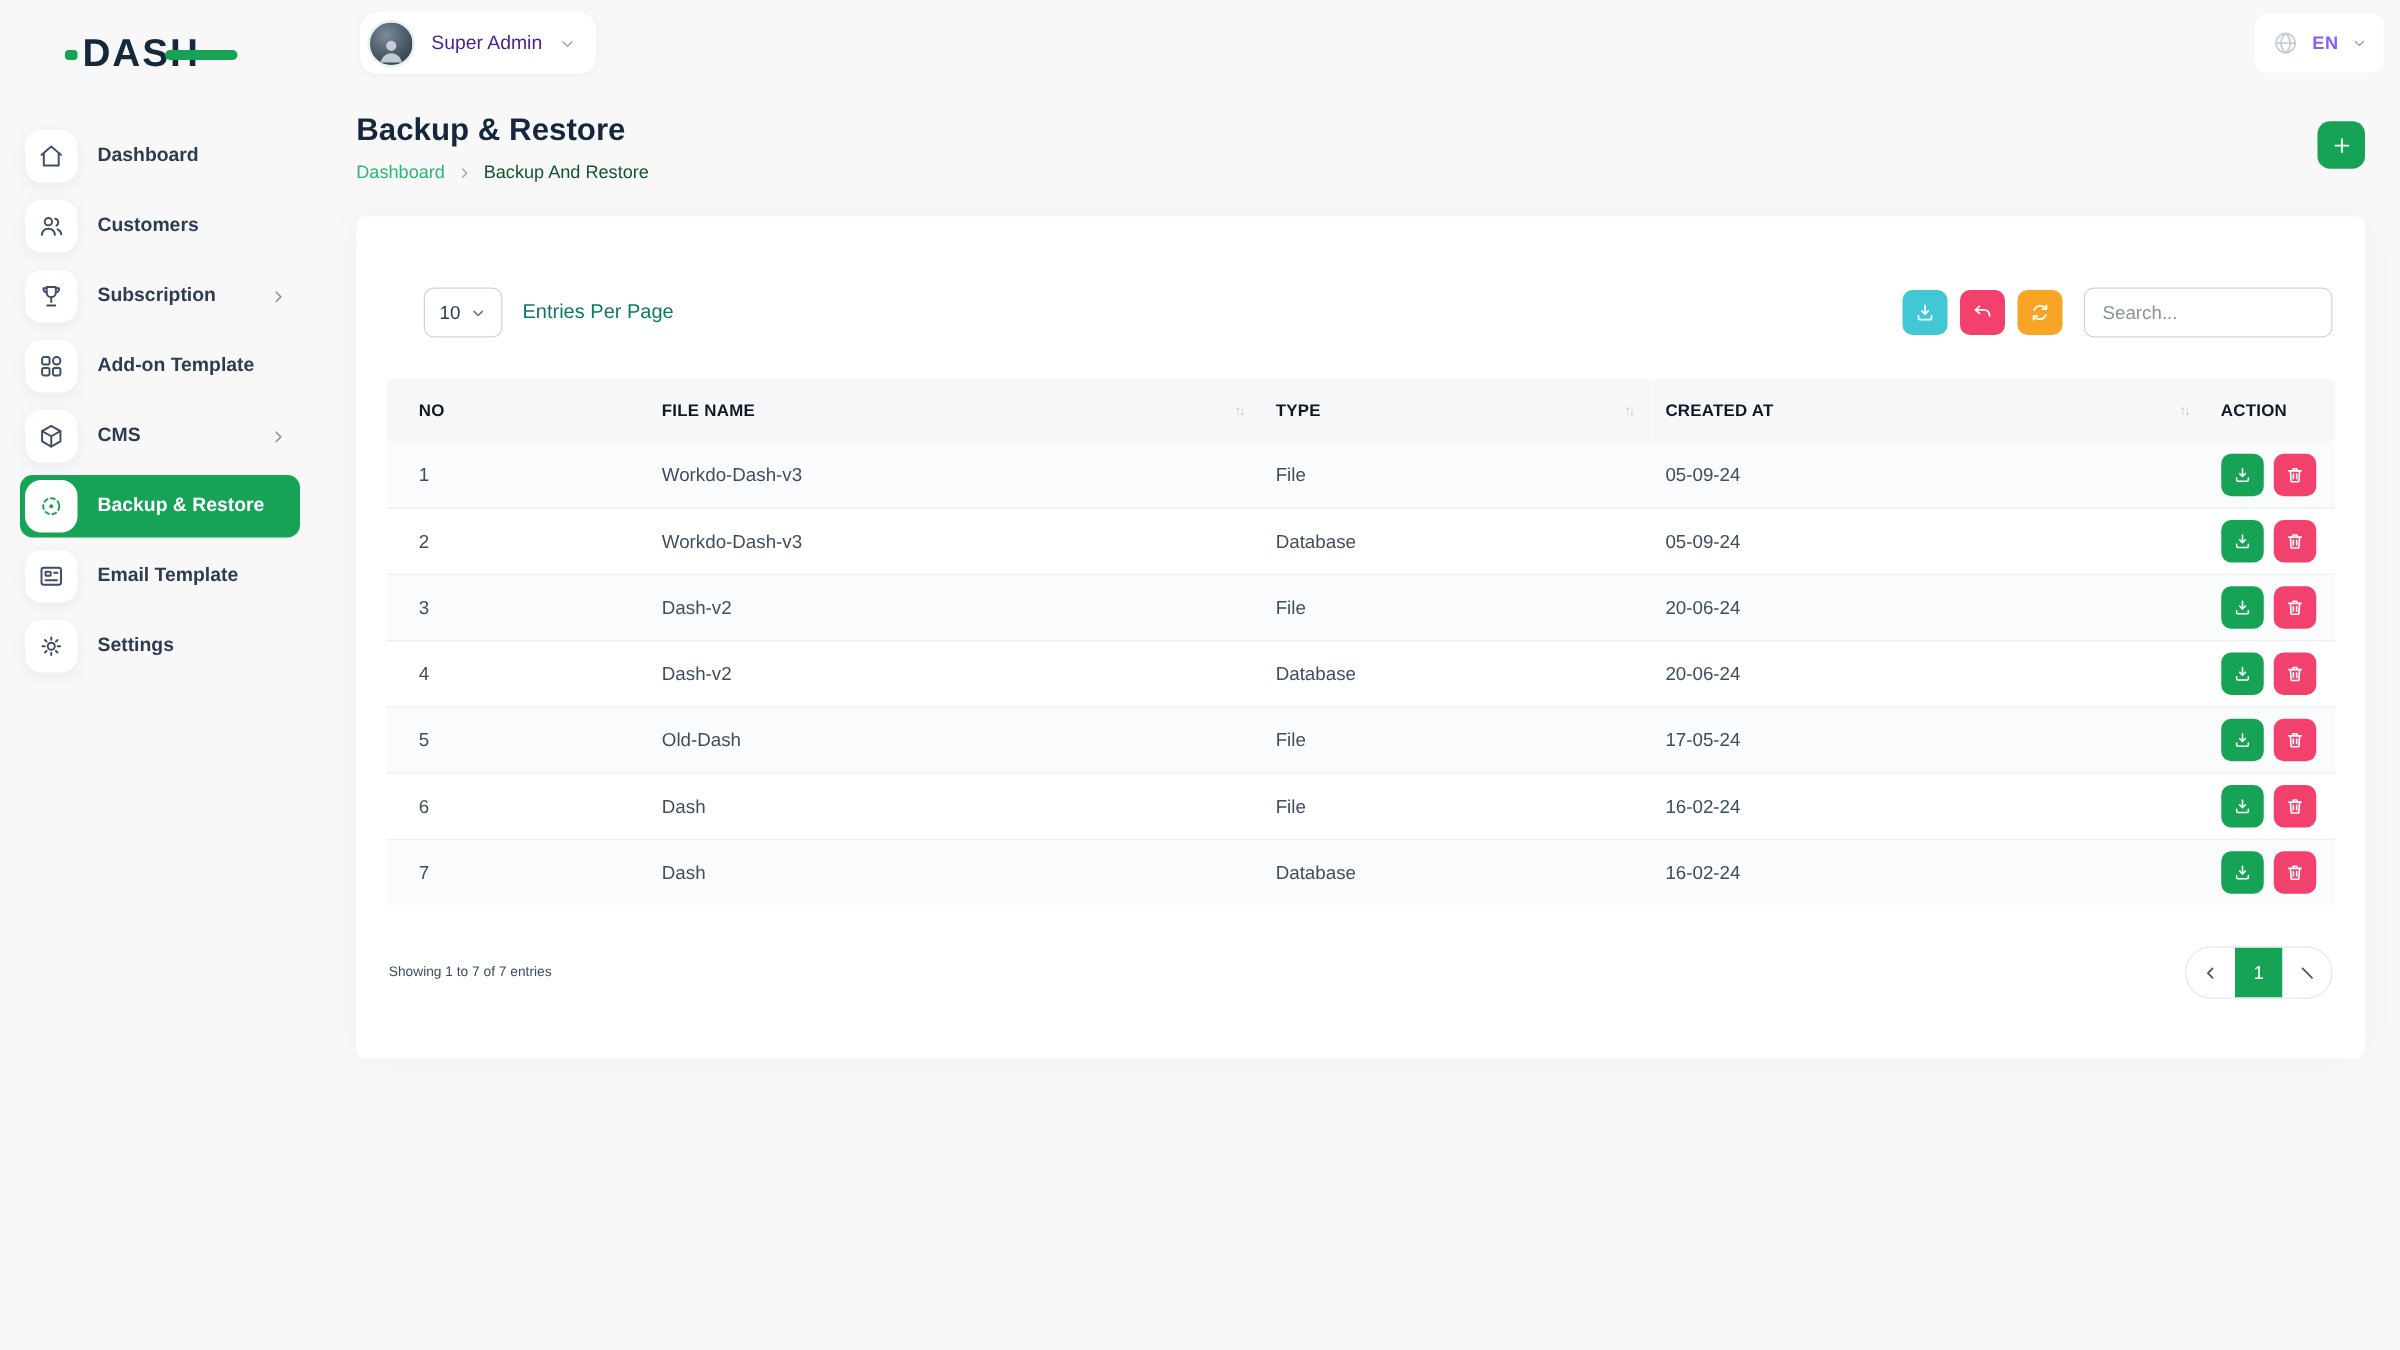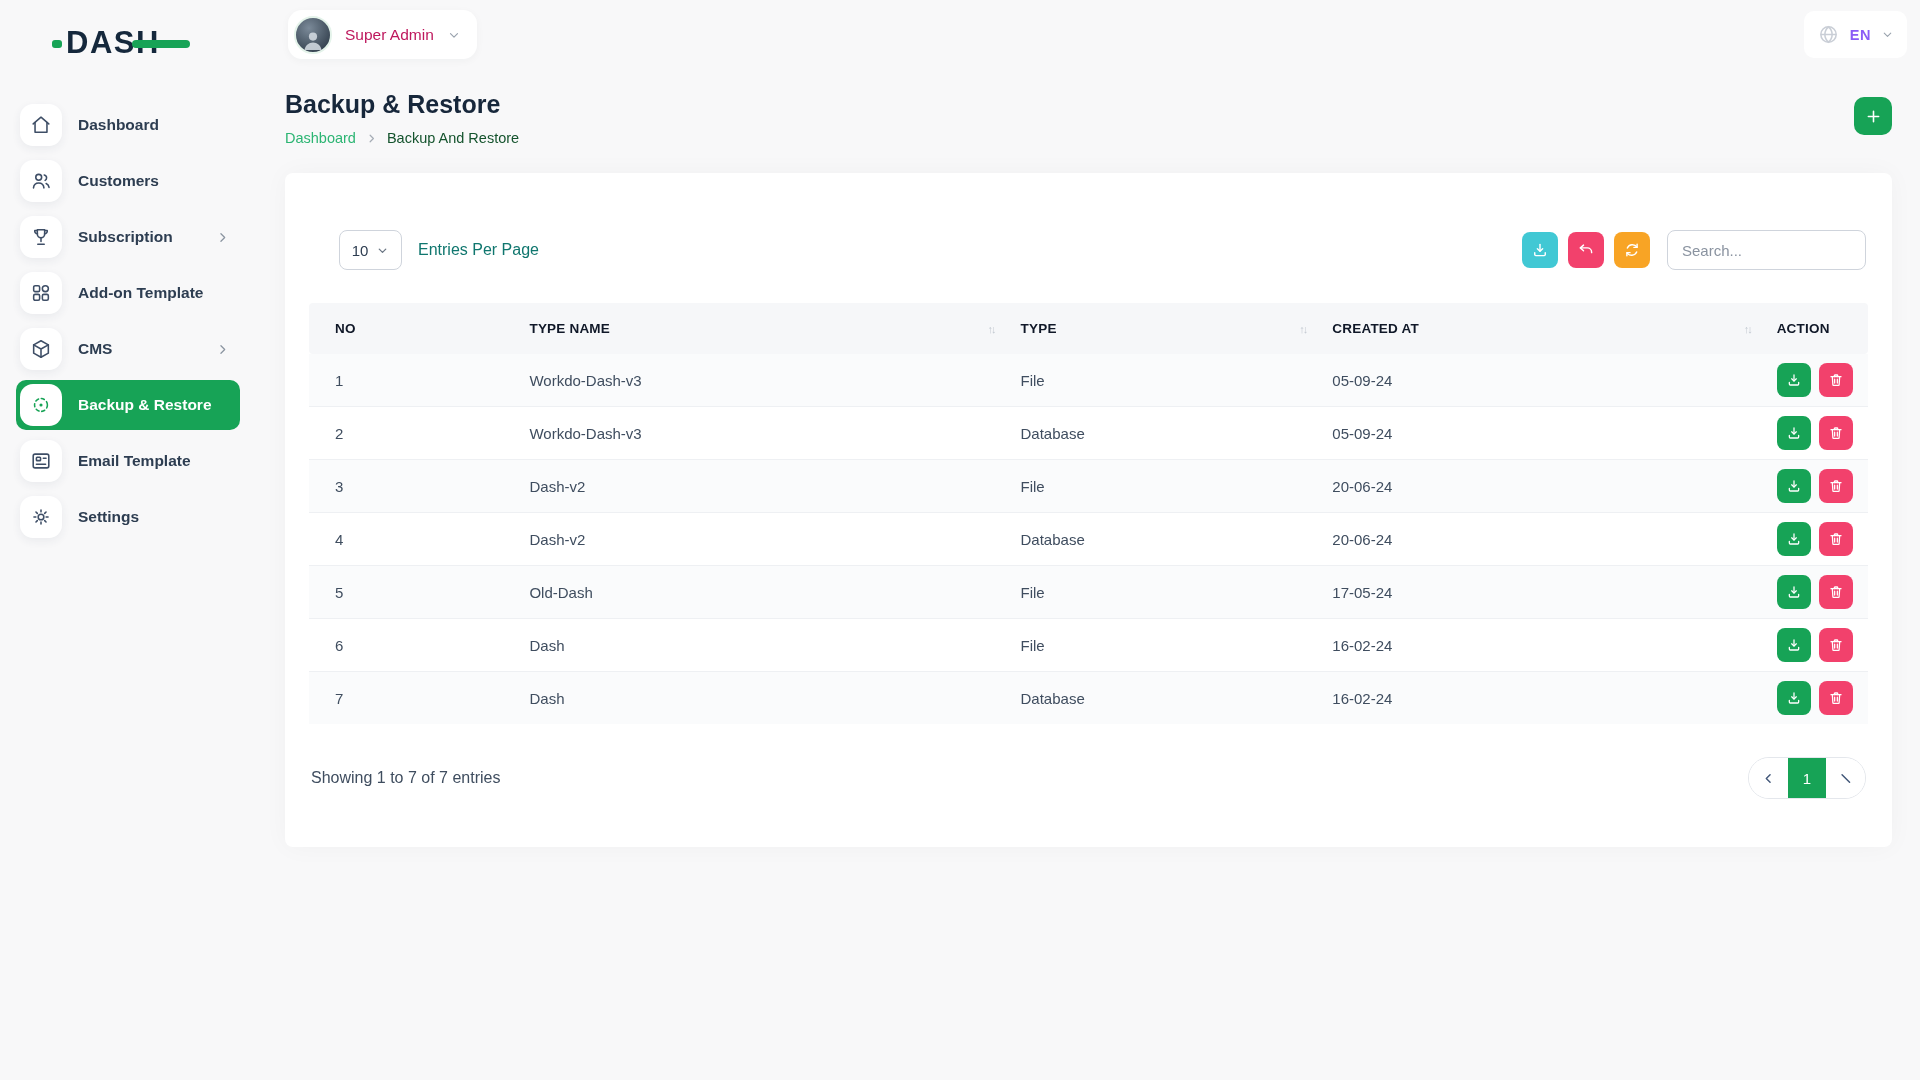--- a/index.html
+++ b/index.html
@@ -55,21 +55,21 @@
     display:flex; align-items:center; gap:13px; padding:0 16px 0 6px;
     box-shadow:0 2px 8px rgba(30,40,60,0.04); cursor:pointer;
   }
   .avatar {
     width:38px; height:38px; border-radius:50%;
     background:radial-gradient(circle at 38% 30%, #7b8a99 0%, #53616f 45%, #232f3d 100%);
     border:2px solid #e4f3ea;
     display:flex; align-items:flex-end; justify-content:center; overflow:hidden;
   }
   .avatar svg { color:#d8dee5; opacity:.85; }
-  .user-name { font-size:15.5px; color:#be185d; }
+  .user-name { font-size:15.5px; color:#4c1d95; }
   .pill-caret { color:#9aa3ae; }
   .lang-pill {
     position:absolute; right:13px; top:11px; height:47px;
     background:#fff; border-radius:10px;
     display:flex; align-items:center; gap:10px; padding:0 13px;
     cursor:pointer;
   }
   .globe { color:#c9ced6; }
   .lang-code { font-size:14.5px; font-weight:700; letter-spacing:.5px; color:#8b5cf6; }
 
@@ -138,21 +138,21 @@
   .action-cell { display:flex; align-items:center; gap:8px; height:52px; }
   .row-btn {
     width:34px; height:34px; border:none; border-radius:8px; color:#fff;
     display:flex; align-items:center; justify-content:center; cursor:pointer;
   }
   .row-btn.download { background:var(--green); }
   .row-btn.delete { background:var(--pink); }
 
   
   .card-footer { display:flex; justify-content:space-between; align-items:center; margin:33px 2px 0; }
-  .summary { font-size:16px; color:#3f4d5f; }
+  .summary { font-size:11px; color:#3f4d5f; }
   .pagination {
     display:flex; align-items:stretch; height:42px; background:#fff;
     border:1px solid #e4e7ec; border-radius:21px; overflow:hidden;
   }
   .page-arrow {
     width:39px; display:flex; align-items:center; justify-content:center;
     color:#44597a; cursor:pointer; background:#fff; border:none;
   }
   .page-num {
     width:38px; background:var(--green); color:#fff;
@@ -366,21 +366,21 @@
       <colgroup>
         <col style="width:13.5%">
           <col style="width:31.5%">
           <col style="width:20%">
           <col style="width:28.5%">
           <col style="width:6.5%">
       </colgroup>
       <thead>
           <tr id="table-head-row">
             <th><span>NO</span></th>
-            <th><span>TYPE NAME</span><span class="sort-glyph">↑↓</span></th>
+            <th><span>FILE NAME</span><span class="sort-glyph">↑↓</span></th>
             <th><span>TYPE</span><span class="sort-glyph">↑↓</span></th>
             <th><span>CREATED AT</span><span class="sort-glyph">↑↓</span></th>
             <th><span>ACTION</span></th>
           </tr>
         </thead>
       <tbody id="table-body">
           <tr>
             <td>1</td>
             <td>Workdo-Dash-v3</td>
             <td>File</td>

